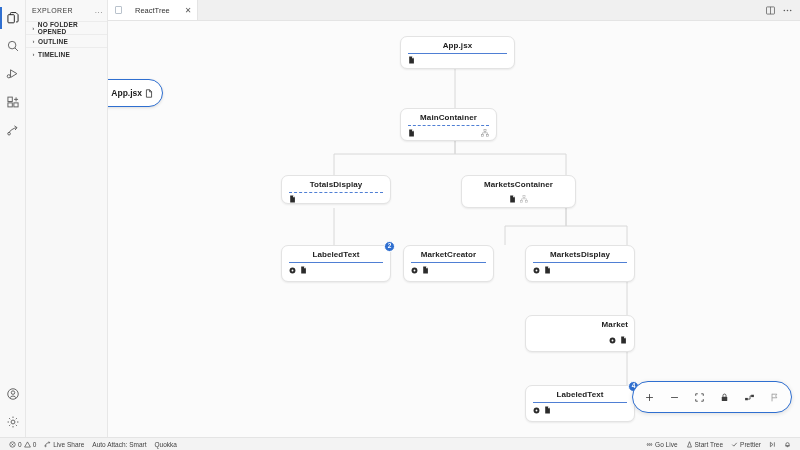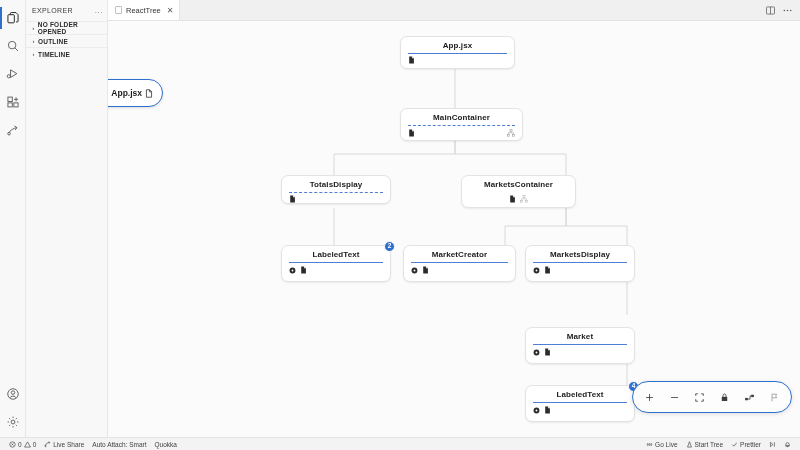--- a/index.html
+++ b/index.html
@@ -77,21 +77,21 @@
   
   .editor-area { flex: 1; display: flex; flex-direction: column; min-width: 0; position: relative; }
 
   .tabbar {
     height: 21px; background: #f0f0f0;
     border-bottom: 1px solid #e4e4e4;
     display: flex; align-items: stretch;
     position: relative;
   }
   .tab {
-    display: flex; align-items: center; gap: 4px;
+    display: flex; align-items: center; gap: 13px;
     padding: 0 6px 0 7px;
     background: #ffffff;
     border-right: 1px solid #e4e4e4;
     font-size: 7.5px; color: #333;
     cursor: pointer;
     position: relative;
   }
   .tab .tab-ico {
     width: 7px; height: 8px; border: 1px solid #b9c2cc; border-radius: 1px;
     background: #fff; flex-shrink: 0;
@@ -359,21 +359,21 @@
           <div class="node-foot">
             <span class="ic">
               <svg width="7" height="8" viewBox="0 0 12 14" fill="#2b2b2b">
                   <path d="M2 0.8h5l3.2 3.2v9.2H2z" fill="#2b2b2b"></path>
                   <path d="M7 0.8v3.2h3.2" fill="#fff"></path>
                 </svg>
             </span>
           </div>
         </div>
 
-        <div class="node" style="left:292px; top:87px; width:123px; height:33px;">
+        <div class="node" style="left:292px; top:87px; width:97px; height:33px;">
           <div class="node-title">MainContainer</div>
           <div class="node-rule dashed"></div>
           <div class="node-foot">
             <span class="ic">
               <svg width="7" height="8" viewBox="0 0 12 14" fill="#2b2b2b">
                   <path d="M2 0.8h5l3.2 3.2v9.2H2z" fill="#2b2b2b"></path>
                   <path d="M7 0.8v3.2h3.2" fill="#fff"></path>
                 </svg>
             </span>
             <span class="ic right">
@@ -434,21 +434,21 @@
             </span>
             <span class="ic">
               <svg width="7" height="8" viewBox="0 0 12 14" fill="#2b2b2b">
                   <path d="M2 0.8h5l3.2 3.2v9.2H2z" fill="#2b2b2b"></path>
                   <path d="M7 0.8v3.2h3.2" fill="#fff"></path>
                 </svg>
             </span>
           </div>
         </div>
 
-        <div class="node" style="left:295px; top:224px; width:113px; height:37px;">
+        <div class="node" style="left:295px; top:224px; width:91px; height:37px;">
           <div class="node-title">MarketCreator</div>
           <div class="node-rule"></div>
           <div class="node-foot">
             <span class="ic">
               <svg width="7" height="7" viewBox="0 0 12 12" fill="#2b2b2b">
                   <circle cx="6" cy="6" r="5"></circle>
                   <circle cx="6" cy="6" r="1.6" fill="#fff"></circle>
                 </svg>
             </span>
             <span class="ic">
@@ -472,21 +472,21 @@
             </span>
             <span class="ic">
               <svg width="7" height="8" viewBox="0 0 12 14" fill="#2b2b2b">
                   <path d="M2 0.8h5l3.2 3.2v9.2H2z" fill="#2b2b2b"></path>
                   <path d="M7 0.8v3.2h3.2" fill="#fff"></path>
                 </svg>
             </span>
           </div>
         </div>
 
-        <div class="node" style="left:417px; top:306px; width:110px; height:37px;">
+        <div class="node" style="left:417px; top:294px; width:110px; height:37px;align-items:flex-end;">
           <div class="node-title">Market</div>
           <div class="node-rule"></div>
           <div class="node-foot">
             <span class="ic">
               <svg width="7" height="7" viewBox="0 0 12 12" fill="#2b2b2b">
                   <circle cx="6" cy="6" r="5"></circle>
                   <circle cx="6" cy="6" r="1.6" fill="#fff"></circle>
                 </svg>
             </span>
             <span class="ic">

